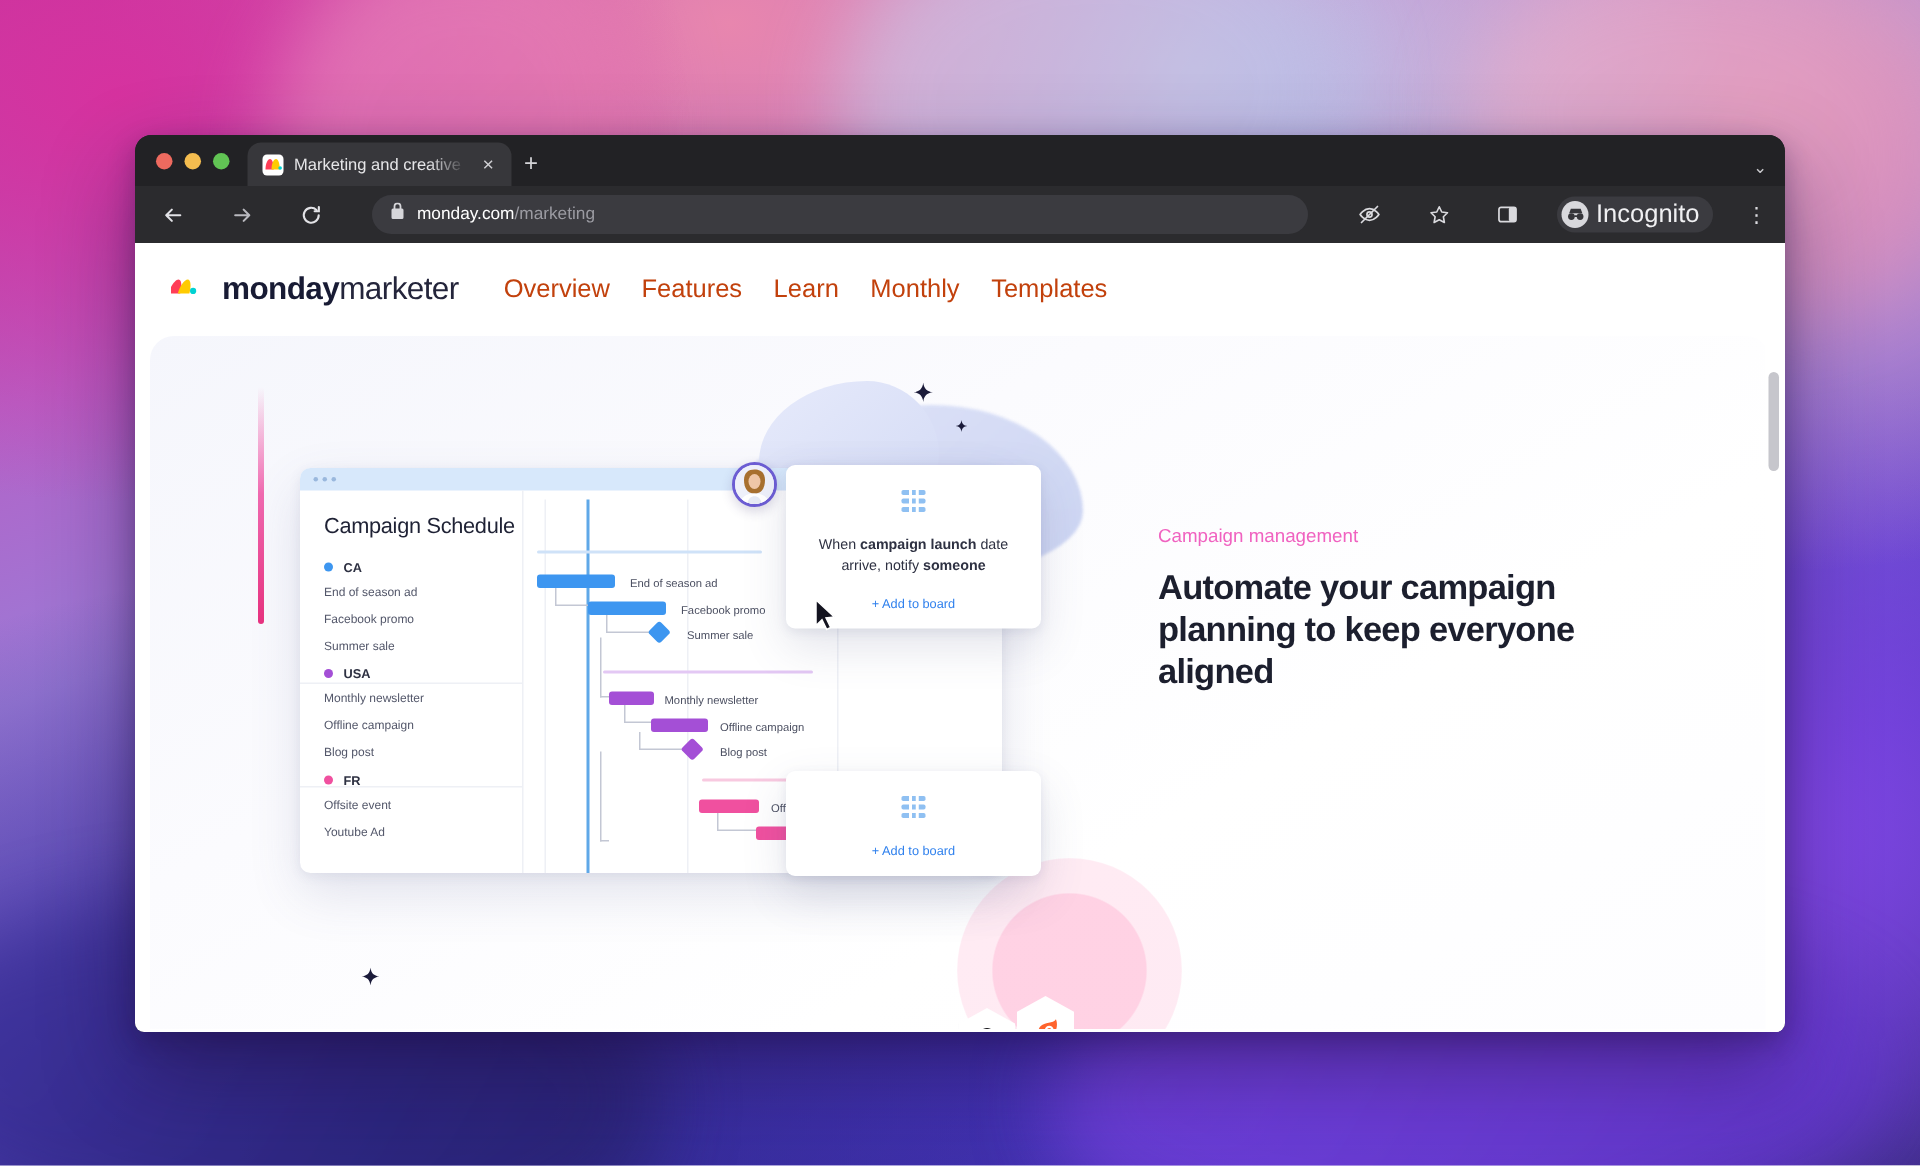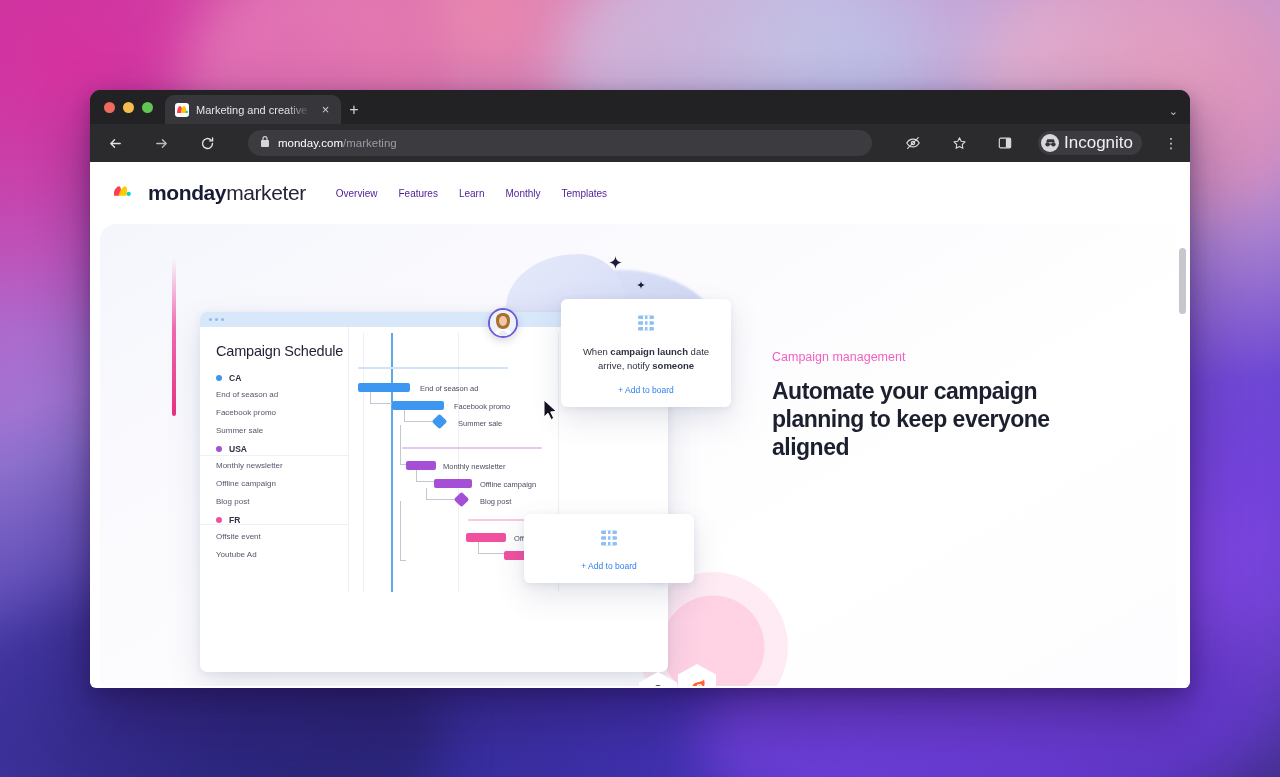--- a/index.html
+++ b/index.html
@@ -171,21 +171,21 @@
     z-index: 20;
   }
   .brand { display: flex; align-items: center; gap: 8px; margin-right: 30px; justify-content: space-between; }
   .brand-mark { display: block; }
   .brand-text { font-size: 21px; letter-spacing: -.4px; color: #181b34; }
   .brand-text b { font-weight: 700; }
   .brand-text span { font-weight: 400; color: #24253b; }
 
   .nav { display: flex; align-items: center; gap: 21px; }
   .nav a {
-    font-size: 10px; color: #4c1d95; text-decoration: none;
+    font-size: 17px; color: #c2410c; text-decoration: none;
   }
   .header-right { margin-left: auto; display: flex; align-items: center; gap: 22px; }
   .header-right .link { font-size: 13.5px; color: #41454f; text-decoration: none; }
   .cta {
     display: inline-flex; align-items: center; gap: 8px;
     height: 33px; padding: 0 18px;
     background: #6161ff;
     color: #fff; font-size: 13px;
     border: 0; border-radius: 17px;
     cursor: pointer;
@@ -231,21 +231,21 @@
     width: 4px; height: 158px;
     border-radius: 2px;
     background: linear-gradient(180deg, rgba(255,255,255,0) 0%, #f06ab0 45%, #e8327f 100%);
   }
   .sparkle { position: absolute; pointer-events: none; }
 
   
   .gantt-card {
     position: absolute;
     left: 100px; top: 88px;
-    width: 468px; height: 360px;
+    width: 468px; height: 270px;
     background: #ffffff;
     border-radius: 7px;
     box-shadow: 0 14px 34px rgba(88,96,140,.16), 0 2px 8px rgba(88,96,140,.10);
     overflow: hidden;
   }
   .gantt-topbar {
     height: 15px;
     background: #d7e8fb;
     display: flex; align-items: center;
     padding-left: 9px; gap: 3px;
@@ -557,21 +557,21 @@
         <div class="avatar pinkring" style="left:543px; top:324px;">
           <svg width="26" height="26" viewBox="0 0 26 26" aria-hidden="true">
             <rect width="26" height="26" fill="#f7eef2"></rect>
             <ellipse cx="13" cy="10" rx="5.6" ry="6" fill="#5a3a22"></ellipse>
             <ellipse cx="13" cy="11" rx="4.4" ry="5" fill="#744a28"></ellipse>
             <path d="M2.5 26c1.4-5 5.2-7.2 10.5-7.2S22.1 21 23.5 26z" fill="#2c3552"></path>
             <path d="M10 19.5h6l-3 4z" fill="#f2f4fa"></path>
           </svg>
         </div>
 
-        <div class="auto-card" style="left:424px; top:75px;margin-left:37px;">
+        <div class="auto-card" style="left:424px; top:86px;">
           <div class="auto-icon">
             <svg width="18" height="16" viewBox="0 0 18 16" fill="none">
               <rect x="1" y="0.6" width="16" height="3.4" rx="1.2" fill="#8fc0f2"></rect>
               <rect x="1" y="6.3" width="16" height="3.4" rx="1.2" fill="#8fc0f2"></rect>
               <rect x="1" y="12" width="16" height="3.4" rx="1.2" fill="#8fc0f2"></rect>
               <rect x="6" y="0.6" width="2" height="14.8" fill="#ffffff"></rect>
               <rect x="10.5" y="0.6" width="2" height="14.8" fill="#ffffff"></rect>
             </svg>
           </div>
           <div class="auto-text"><span>When </span><b>campaign launch</b><span> date arrive, notify </span><b>someone</b></div>

